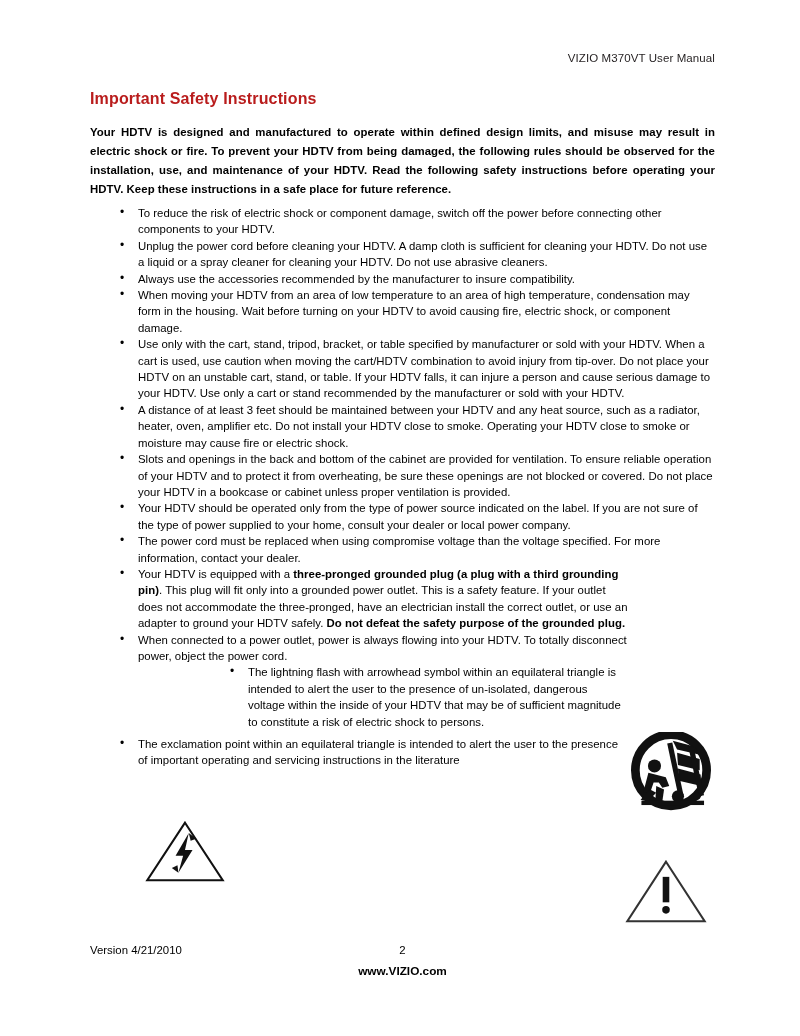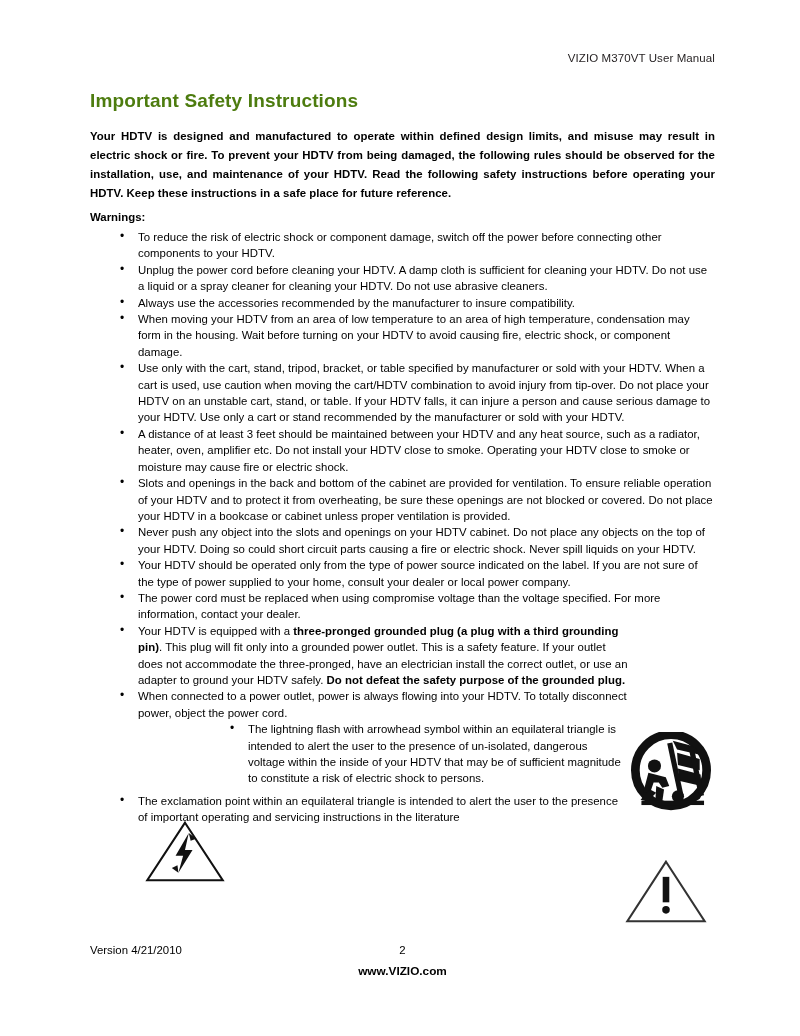--- a/index.html
+++ b/index.html
@@ -24,22 +24,22 @@
     border-radius: 23px;
   }
   .running-header {
     text-align: right;
     font-size: 11.5px;
     color: #231f20;
     padding-top: 52px;
     letter-spacing: 0.1px;
   }
   .section-title {
-    color: #4d7c0f;
-    font-size: 19px;
+    color: #b91c1c;
+    font-size: 16px;
     font-weight: bold;
     margin-top: 26px;
     letter-spacing: 0.15px;
   }
   .intro {
     font-size: 11.4px;
     font-weight: bold;
     line-height: 19px;
     text-align: justify;
     margin-top: 15px;
@@ -154,31 +154,29 @@
 <body>
 
 <div class="page">
 
   <div class="running-header">VIZIO M370VT User Manual</div>
 
   <div class="section-title">Important Safety Instructions</div>
 
   <div class="intro">Your HDTV is designed and manufactured to operate within defined design limits, and misuse may result in electric shock or fire. To prevent your HDTV from being damaged, the following rules should be observed for the installation, use, and maintenance of your HDTV. Read the following safety instructions before operating your HDTV. Keep these instructions in a safe place for future reference.</div>
 
-  <div class="warnings-label">Warnings:</div>
 
   <ul class="bullets">
     <li>To reduce the risk of electric shock or component damage, switch off the power before connecting other components to your HDTV.</li>
     <li>Unplug the power cord before cleaning your HDTV. A damp cloth is sufficient for cleaning your HDTV. Do not use a liquid or a spray cleaner for cleaning your HDTV. Do not use abrasive cleaners.</li>
     <li>Always use the accessories recommended by the manufacturer to insure compatibility.</li>
     <li>When moving your HDTV from an area of low temperature to an area of high temperature, condensation may form in the housing. Wait before turning on your HDTV to avoid causing fire, electric shock, or component damage.</li>
     <li>Use only with the cart, stand, tripod, bracket, or table specified by manufacturer or sold with your HDTV. When a cart is used, use caution when moving the cart/HDTV combination to avoid injury from tip-over. Do not place your HDTV on an unstable cart, stand, or table. If your HDTV falls, it can injure a person and cause serious damage to your HDTV. Use only a cart or stand recommended by the manufacturer or sold with your HDTV.</li>
     <li>A distance of at least 3 feet should be maintained between your HDTV and any heat source, such as a radiator, heater, oven, amplifier etc.  Do not install your HDTV close to smoke. Operating your HDTV close to smoke or moisture may cause fire or electric shock.</li>
     <li>Slots and openings in the back and bottom of the cabinet are provided for ventilation. To ensure reliable operation of your HDTV and to protect it from overheating, be sure these openings are not blocked or covered. Do not place your HDTV in a bookcase or cabinet unless proper ventilation is provided.</li>
-    <li>Never push any object into the slots and openings on your HDTV cabinet. Do not place any objects on the top of your HDTV. Doing so could short circuit parts causing a fire or electric shock. Never spill liquids on your HDTV.</li>
     <li>Your HDTV should be operated only from the type of power source indicated on the label. If you are not sure of the type of power supplied to your home, consult your dealer or local power company.</li>
     <li>The power cord must be replaced when using compromise voltage than the voltage specified. For more information, contact your dealer.</li>
     <li class="narrow"><span>Your HDTV is equipped with a </span><b>three-pronged grounded plug (a plug with a third grounding pin)</b><span>. This plug will fit only into a grounded power outlet. This is a safety feature. If your outlet does not accommodate the three-pronged, have an electrician install the correct outlet, or use an adapter to ground your HDTV safely. </span><b>Do not defeat the safety purpose of the grounded plug.</b></li>
     <li class="narrow">When connected to a power outlet, power is always flowing into your HDTV. To totally disconnect power, object the power cord.</li>
   </ul>
 
   <ul class="sub">
     <li>The lightning flash with arrowhead symbol within an equilateral triangle is intended to alert the user to the presence of un-isolated, dangerous voltage within the inside of your HDTV that may be of sufficient magnitude to constitute a risk of electric shock to persons.</li>
   </ul>
 

